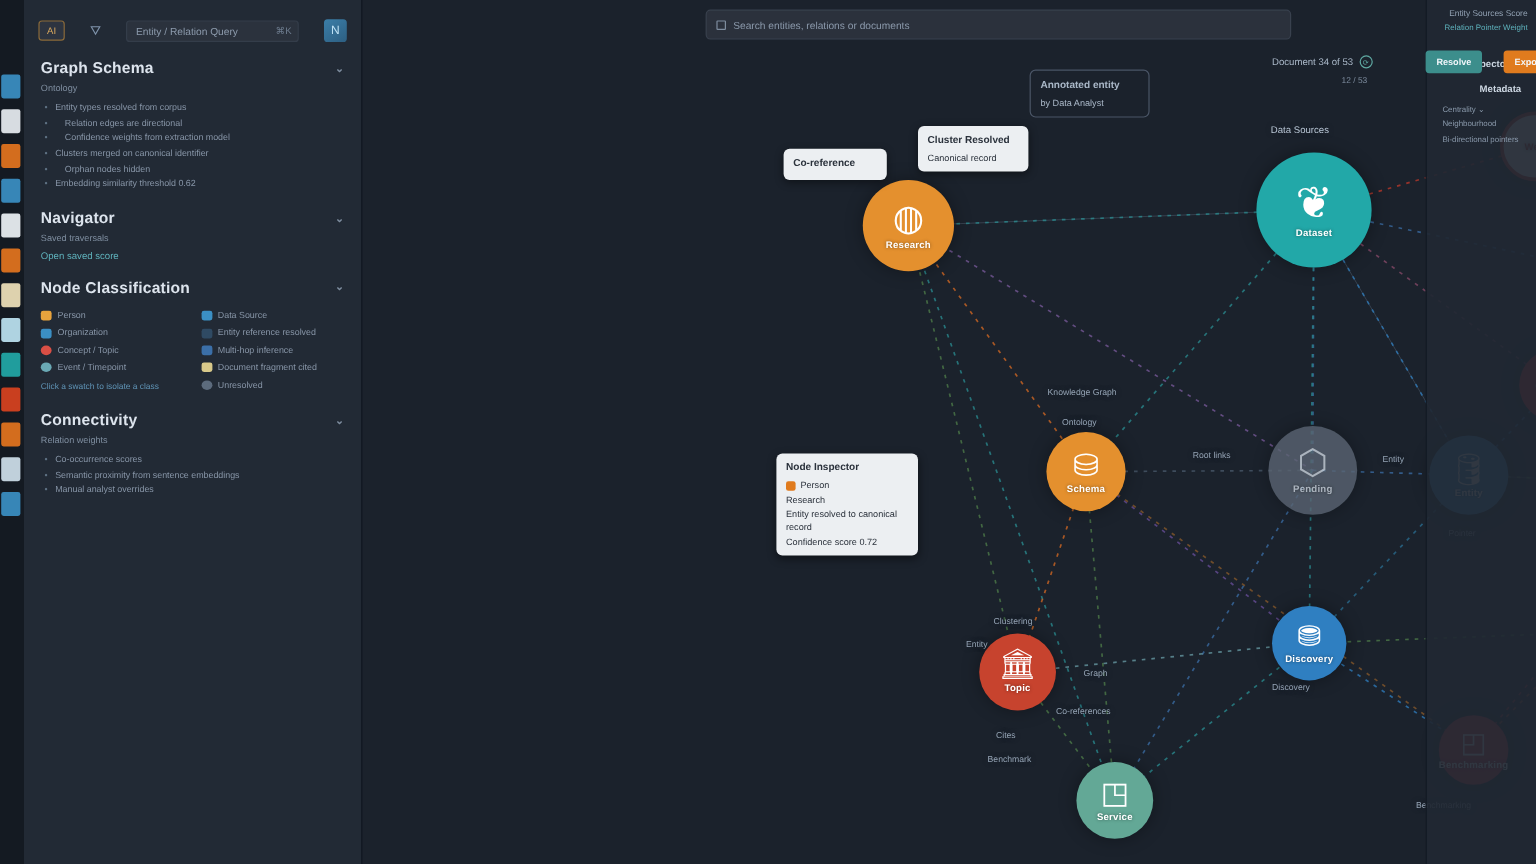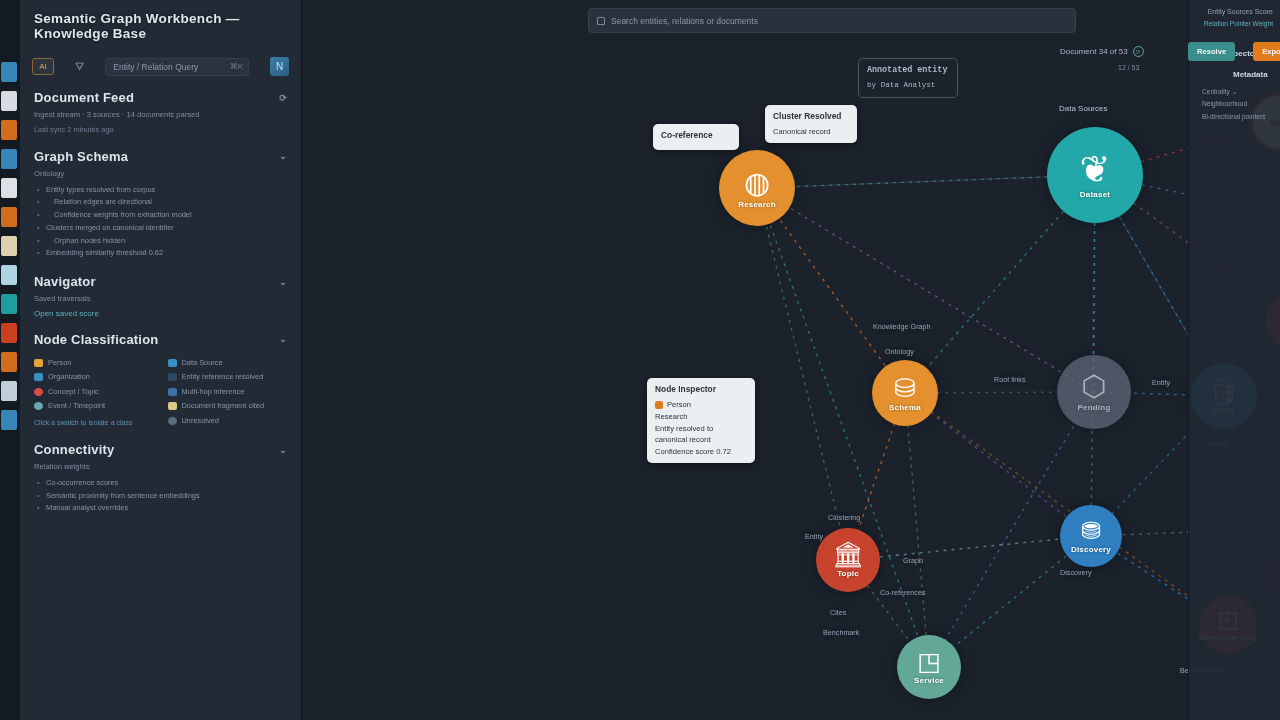--- a/index.html
+++ b/index.html
@@ -160,21 +160,21 @@
   }
   .node-label.sm { font-size:7.2px; color:#94a3b4; }
 
   .callout {
     position:absolute; background:#eceff2; color:#2b323c;
     border-radius:5px; padding:5px 8px; font-size:7.6px; line-height:1.55;
     box-shadow:0 2px 7px rgba(0,0,0,.45); max-width:125px;
   }
   .callout .ct { font-weight:bold; font-size:8.4px; display:block; margin-bottom:3px; }
   #callout-annotation {
-    background:transparent; color:#aab8c8; border:1px solid #4a5566; box-shadow:none;font-family:Liberation Mono, monospace;
+    background:transparent; color:#aab8c8; border:1px solid #4a5566; box-shadow:none;
   }
   .callout .crow { display:flex; align-items:center; gap:4px; }
   .callout .cdot { width:8px;height:8px;border-radius:2px;background:#e07b1e;flex:none;}
 </style>
 </head>
 <body>
 
 <div id="icon-rail">
     <div class="tile" style="background: rgb(59, 143, 196);"></div>
     <div class="tile" style="background: rgb(232, 237, 242);"></div>
@@ -186,40 +186,31 @@
     <div class="tile" style="background: rgb(189, 227, 242);"></div>
     <div class="tile" style="background: rgb(34, 168, 168);"></div>
     <div class="tile" style="background: rgb(217, 66, 31);"></div>
     <div class="tile" style="background: rgb(228, 116, 30);"></div>
     <div class="tile" style="background: rgb(207, 224, 236);"></div>
     <div class="tile" style="background: rgb(59, 143, 196);"></div>
   </div>
 
 <div id="sidebar" class="soft">
 
-  <div id="app-title">Semantic Graph Workbench — Knowledge Base</div>
 
   <div id="sidebar-search-row">
     <div class="mini-btn">AI</div>
     <div class="mini-glyph">⛛</div>
     <div id="sidebar-search">
       <span>Entity / Relation Query</span>
       <span class="trail">⌘K</span>
     </div>
     <div id="sidebar-avatar">N</div>
   </div>
 
-  <div class="sec">
-    <div class="sec-head big">
-      <span>Document Feed</span>
-      <span class="chev">⟳</span>
-    </div>
-    <div class="sec-sub">Ingest stream · 3 sources · 14 documents parsed</div>
-    <div class="sec-note">Last sync 2 minutes ago</div>
-  </div>
 
   <div class="sec">
     <div class="sec-head big">
       <span>Graph Schema</span>
       <span class="chev">⌄</span>
     </div>
     <div class="sec-sub">Ontology</div>
     <ul class="bullets">
       <li>Entity types resolved from corpus</li>
       <li class="ind">Relation edges are directional</li>
@@ -409,21 +400,21 @@
         <span class="ct">Annotated entity</span>
         <div>by Data Analyst</div>
       </div>
       <div class="callout" id="callout-cluster" style="left: 463px; top: 105px; width: 92px;">
         <span class="ct">Cluster Resolved</span>
         <div>Canonical record</div>
       </div>
       <div class="callout" id="callout-relation" style="left: 351px; top: 124px; width: 86px;">
         <span class="ct">Co-reference</span>
       </div>
-      <div class="callout" id="callout-inspector" style="left: 345px; top: 378px; width: 108px;">
+      <div class="callout" id="callout-inspector" style="left: 345px; top: 378px; width: 118px;">
         <span class="ct">Node Inspector</span>
         <div class="crow">
           <span class="cdot"></span>
           <span>Person</span>
         </div>
         <div>Research</div>
         <div>Entity resolved to canonical record</div>
         <div>Confidence score 0.72</div>
       </div>
     </div>

